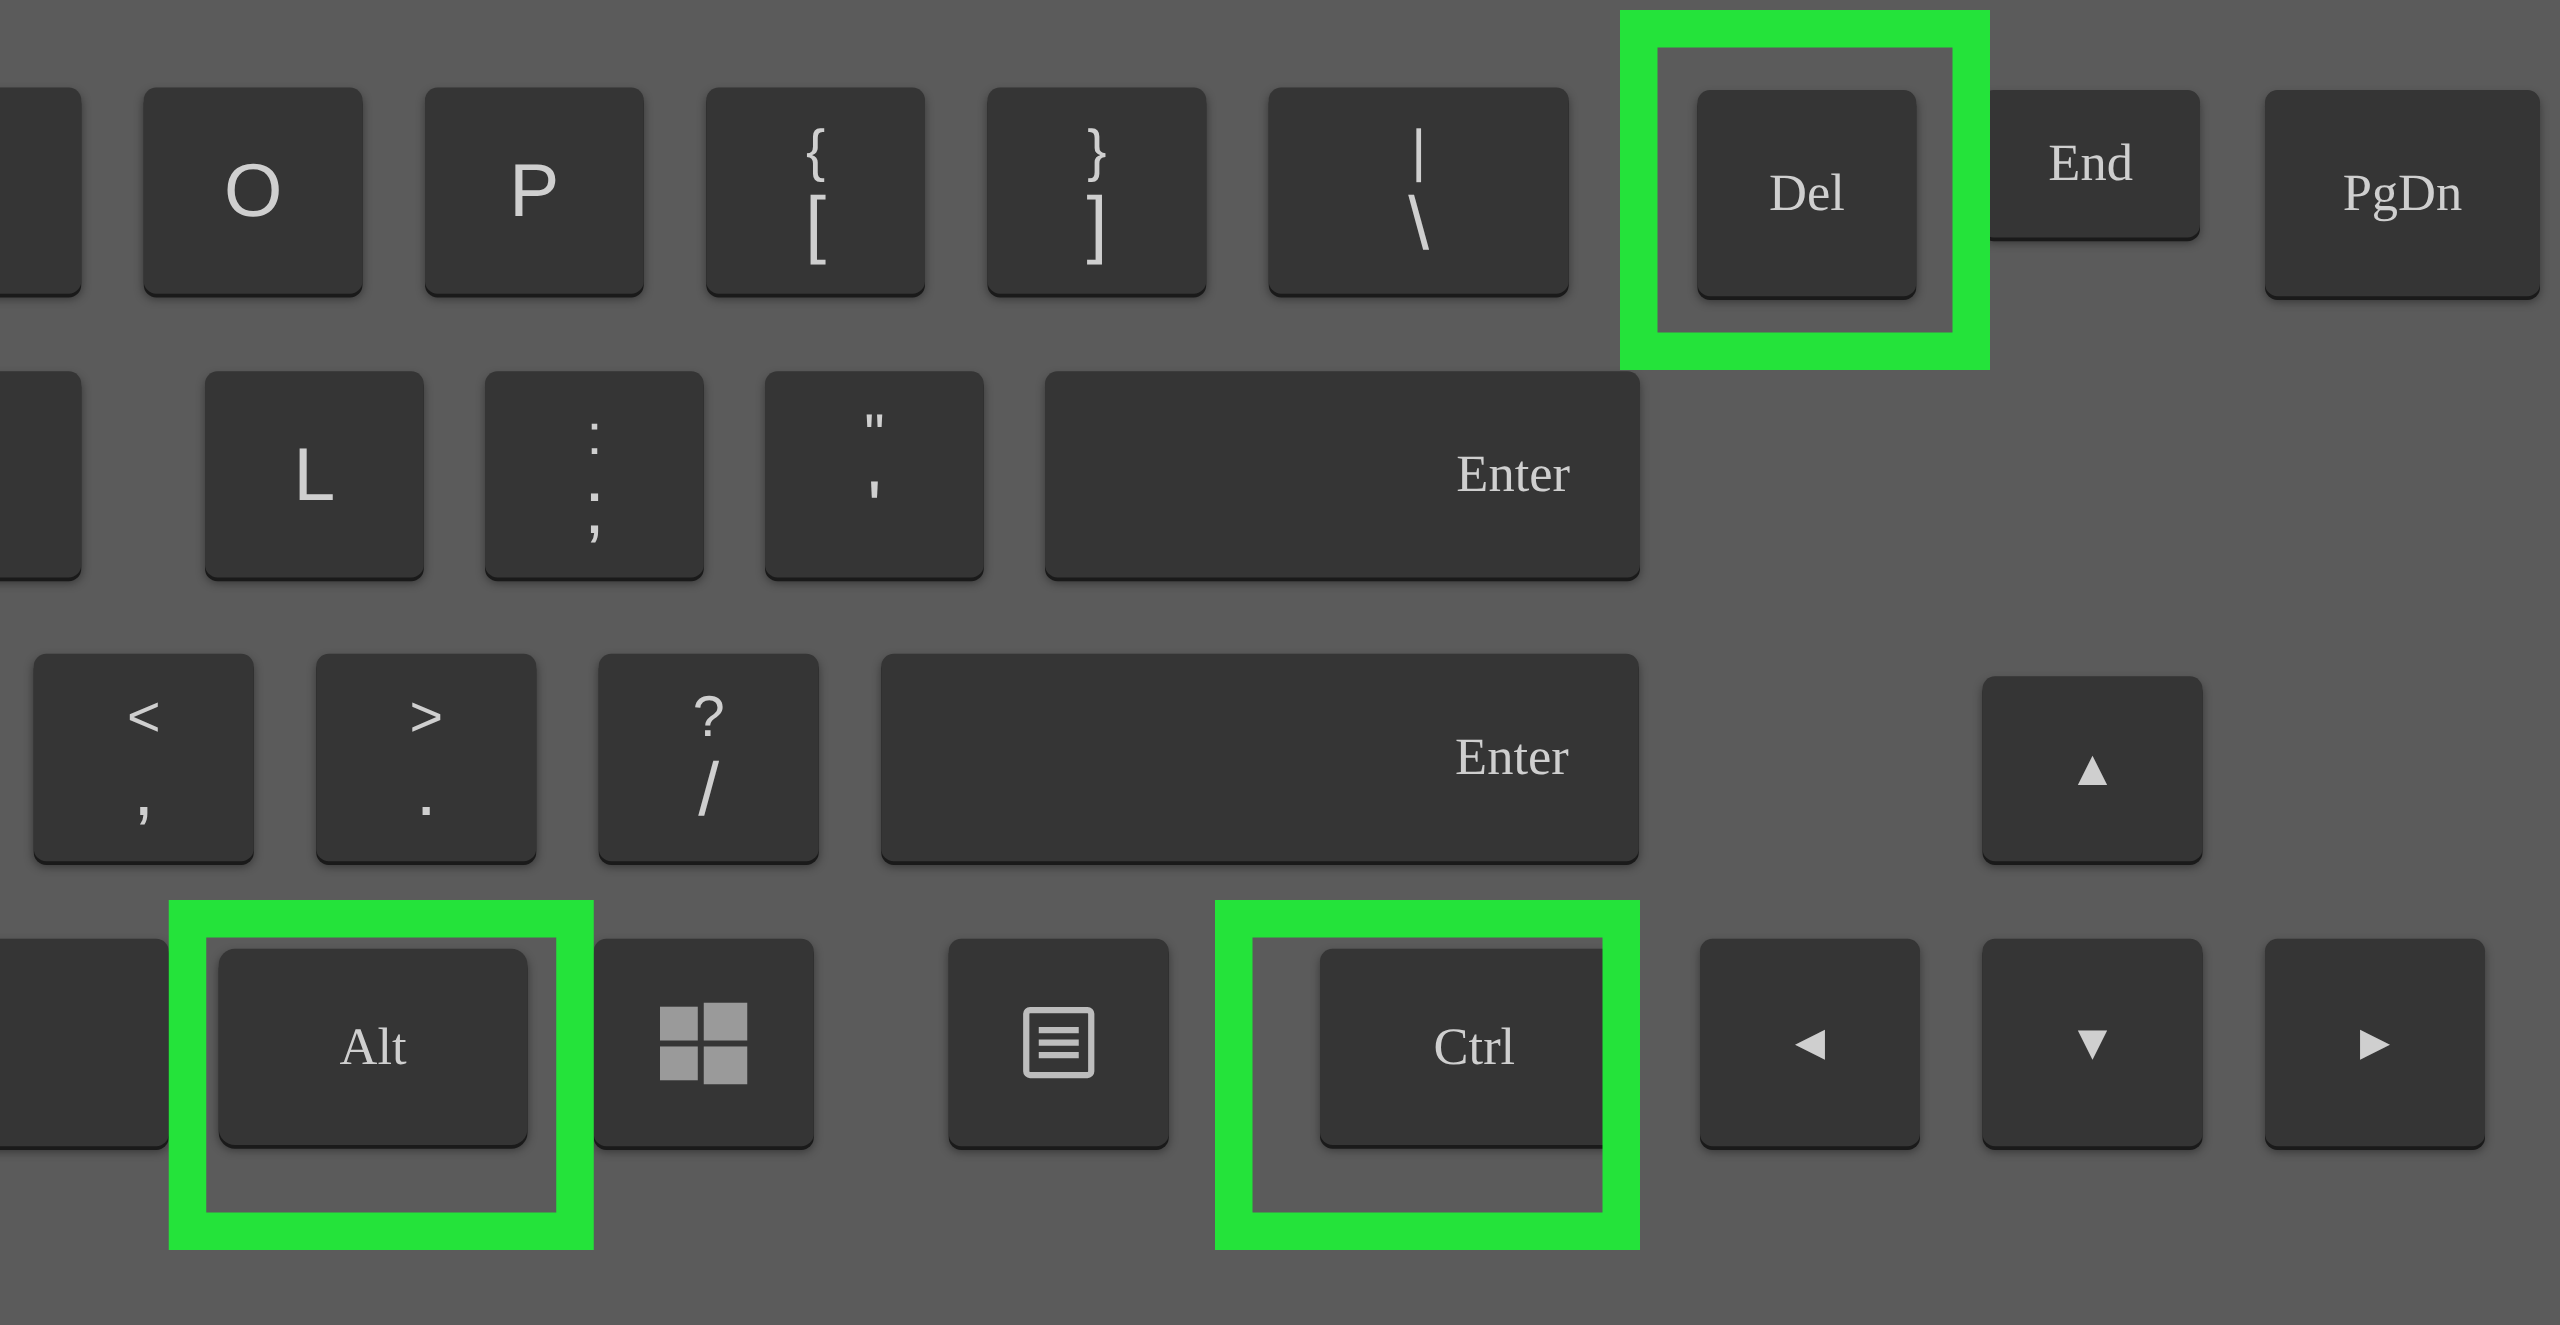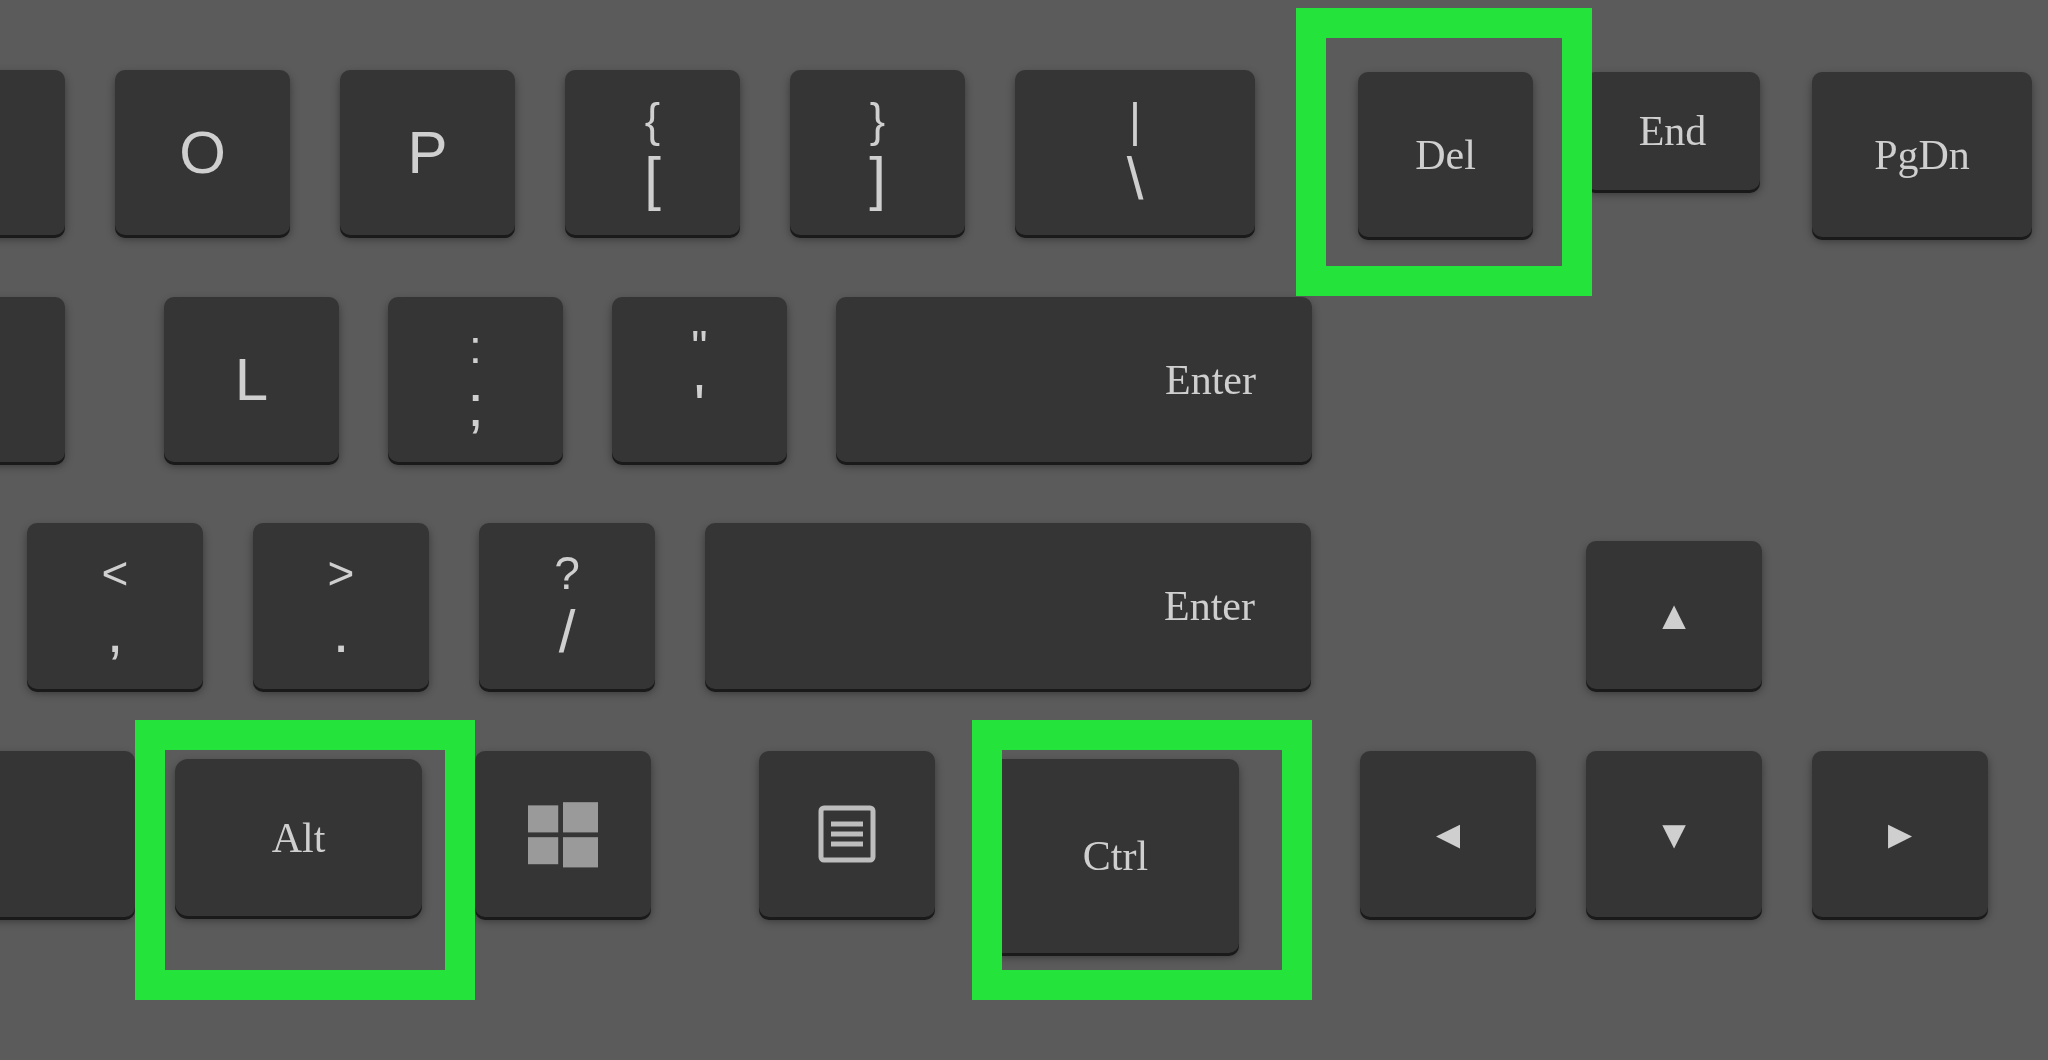--- a/index.html
+++ b/index.html
@@ -144,21 +144,21 @@
   <span>
     <svg width="60" height="60" viewBox="0 0 60 60" fill="none" stroke="#bdbdbd" stroke-width="5">
       <rect x="4" y="4" width="52" height="52" rx="3"></rect>
       <line x1="14" y1="20" x2="46" y2="20"></line>
       <line x1="14" y1="30" x2="46" y2="30"></line>
       <line x1="14" y1="40" x2="46" y2="40"></line>
     </svg>
   </span>
 </div>
 
-<div class="key big" style="left:992px;top:759px;width:247px;height:194px;">
+<div class="key big" style="left:1056px;top:759px;width:247px;height:157px;">
   <span>Ctrl</span>
 </div>
 
 <div class="key" style="left:1360px;top:751px;width:176px;height:166px;font-size:40px;">
   <span>◄</span>
 </div>
 
 <div class="key" style="left:1586px;top:751px;width:176px;height:166px;font-size:40px;">
   <span>▼</span>
 </div>

